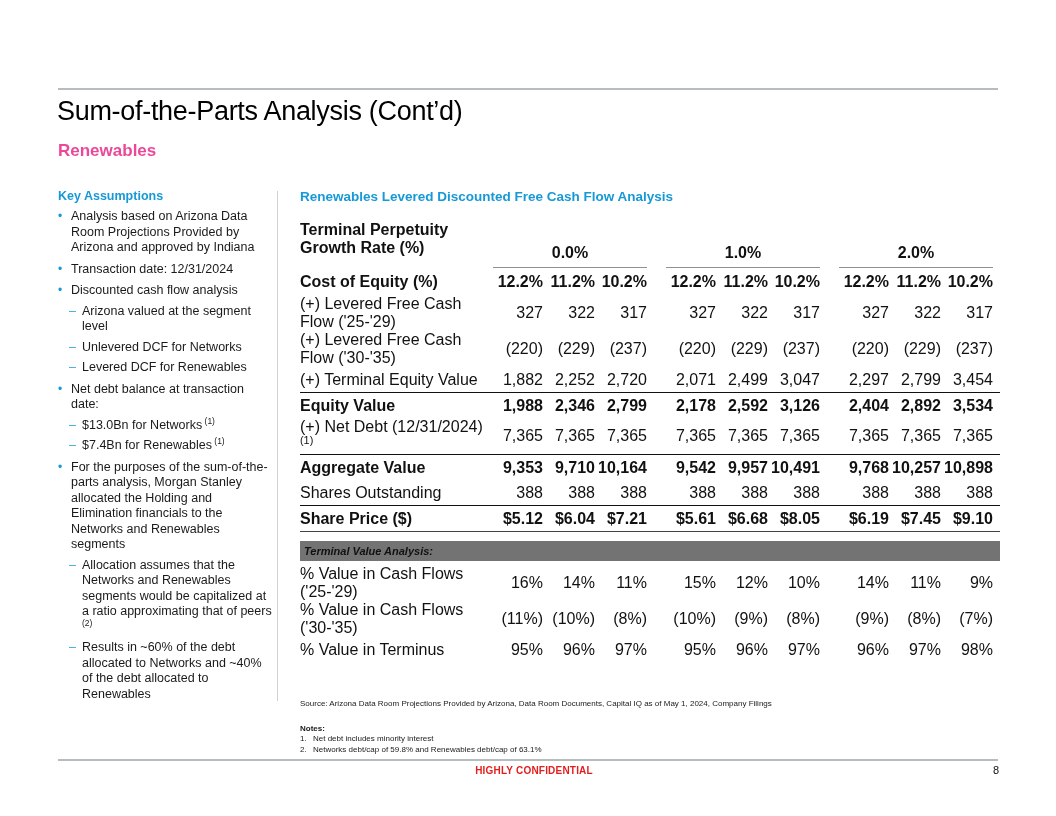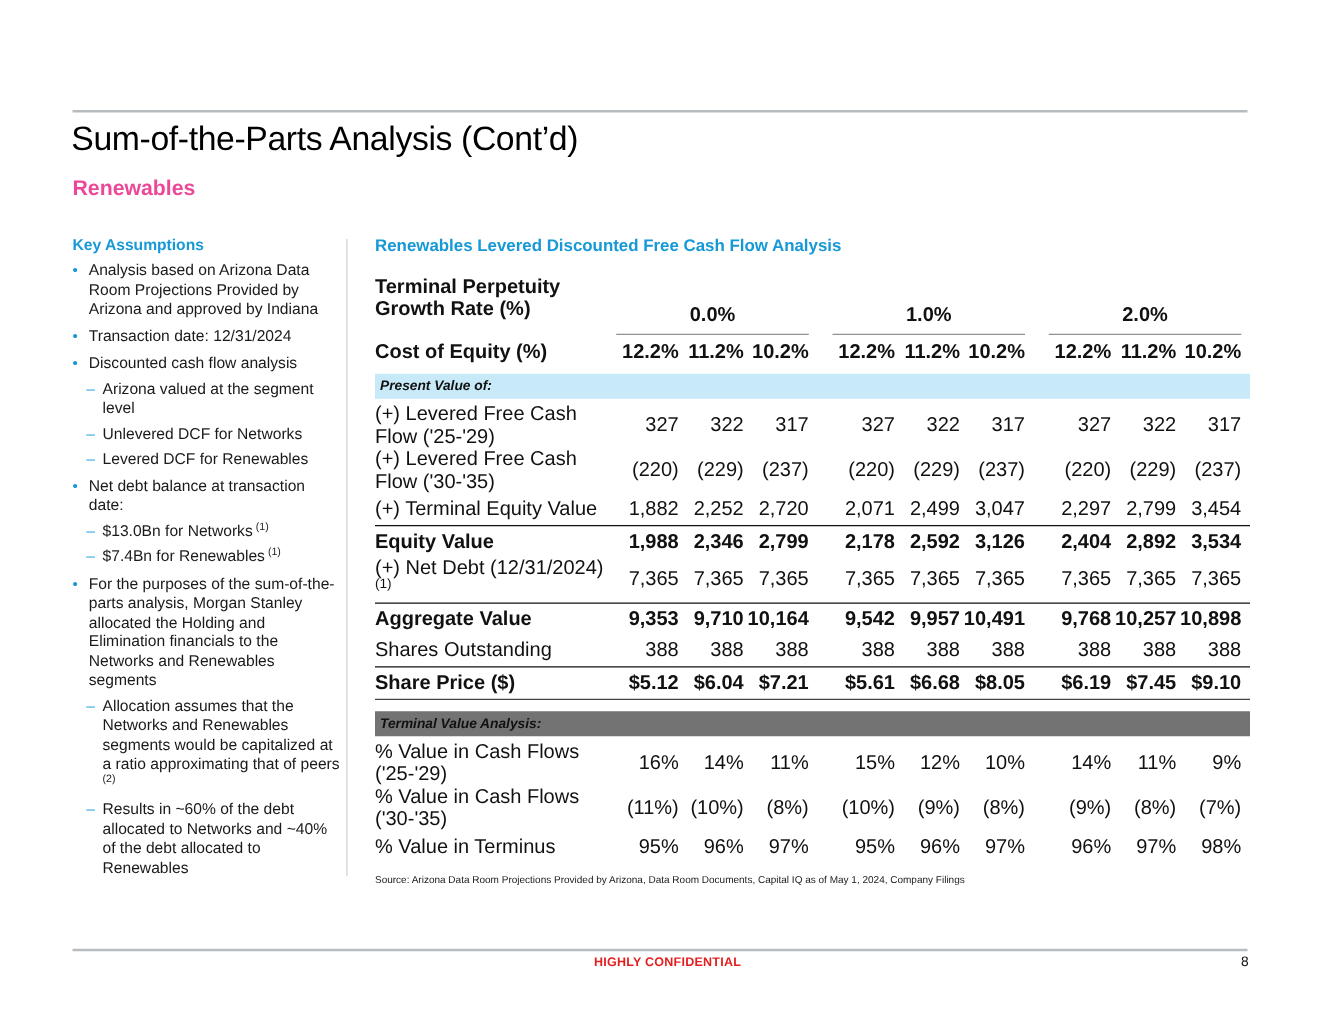--- a/index.html
+++ b/index.html
@@ -155,21 +155,20 @@
           <div class="val">10.2%</div>
           <div class="gap"></div>
           <div class="val">12.2%</div>
           <div class="val">11.2%</div>
           <div class="val">10.2%</div>
           <div class="gap"></div>
           <div class="val">12.2%</div>
           <div class="val">11.2%</div>
           <div class="val">10.2%</div>
         </div>
-        <div class="t-band" style="background: rgb(199, 233, 248);">Present Value of:</div>
         <div class="t-row">
           <div class="lbl">(+) Levered Free Cash Flow ('25-'29)</div>
           <div class="val">327</div>
           <div class="val">322</div>
           <div class="val">317</div>
           <div class="gap"></div>
           <div class="val">327</div>
           <div class="val">322</div>
           <div class="val">317</div>
           <div class="gap"></div>
@@ -320,17 +319,30 @@
           <div class="gap"></div>
           <div class="val">96%</div>
           <div class="val">97%</div>
           <div class="val">98%</div>
         </div>
       </div>
   </div>
 
   <div class="source-line">Source: Arizona Data Room Projections Provided by Arizona, Data Room Documents, Capital IQ as of May 1, 2024, Company Filings</div>
 
+  <div class="notes">
+    <div class="notes-heading">Notes:</div>
+    <div id="notes-list">
+        <div class="note-item">
+          <span class="num">1.</span>
+          <span>Net debt includes minority interest</span>
+        </div>
+        <div class="note-item">
+          <span class="num">2.</span>
+          <span>Networks debt/cap of 59.8% and Renewables debt/cap of 63.1%</span>
+        </div>
+      </div>
+  </div>
 
   <div class="rule-bottom"></div>
   <div class="confidential">HIGHLY CONFIDENTIAL</div>
   <div class="page-number">8</div>
 </div>
 
 </body></html>

